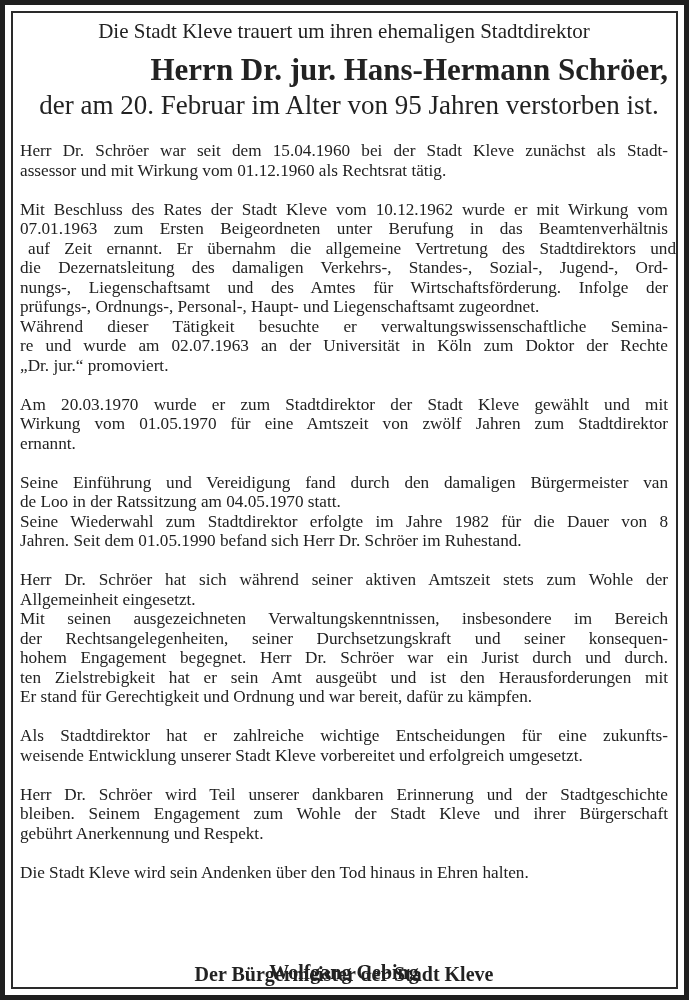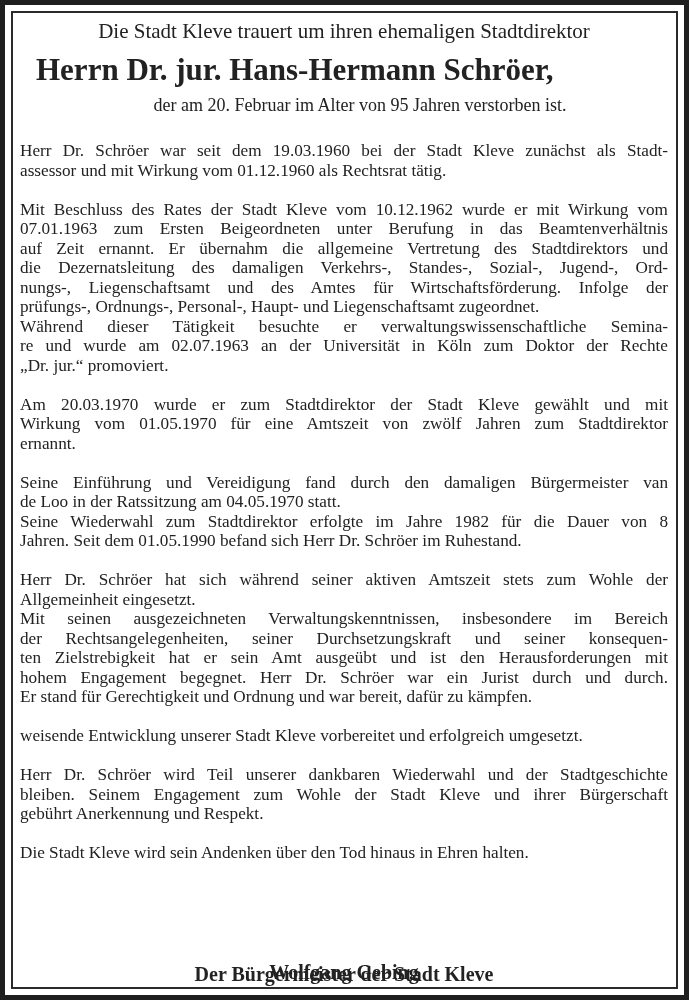--- a/index.html
+++ b/index.html
@@ -14,26 +14,26 @@
     }
     .content {
       position: absolute; left: 20px; top: 0; width: 648px;
       font-family: "Liberation Serif", serif; color: #222222;
     }
     .head1 {
       position: absolute; left: 0; width: 648px; top: 18px;
       text-align: center; font-size: 21px; line-height: 26px;
     }
     .head-name {
-      position: absolute; left: 16px; width: 648px; top: 52px;
-      text-align: left; font-size: 31px; line-height: 36px; font-weight: bold;
+      position: absolute; left: 0; width: 648px; top: 52px;
+      text-align: right; font-size: 31px; line-height: 36px; font-weight: bold;
     }
     .head3 {
-      position: absolute; left: 16px; width: 648px; top: 92px;
-      text-align: center; font-size: 18px; line-height: 26px;
+      position: absolute; left: 5px; width: 648px; top: 92px;
+      text-align: center; font-size: 27px; line-height: 26px;
     }
     .body-text { position: absolute; left: 0; top: 141px; width: 648px; }
     .para { margin: 0 0 19.5px 0; font-size: 17.2px; }
     .line {
       display: block; height: 19.5px; line-height: 19.5px; white-space: nowrap;
       text-align: justify; text-align-last: justify;
     }
     .line.last { text-align-last: left; }
     .sig {
       position: absolute; left: 0; width: 648px; text-align: center;
@@ -49,27 +49,27 @@
   <div class="frame-inner"></div>
 </div>
 
 <div class="content">
   <div class="head1">Die Stadt Kleve trauert um ihren ehemaligen Stadtdirektor</div>
   <div class="head-name">Herrn Dr. jur. Hans-Hermann Schröer,</div>
   <div class="head3">der am 20. Februar im Alter von 95 Jahren verstorben ist.</div>
 
   <div class="body-text" id="body-text">
       <div class="para">
-        <span class="line" style="display: block; width: 648px;">Herr Dr. Schröer war seit dem 19.03.1960 bei der Stadt Kleve zunächst als Stadt-</span>
+        <span class="line" style="display: block; width: 648px;">Herr Dr. Schröer war seit dem 15.04.1960 bei der Stadt Kleve zunächst als Stadt-</span>
         <span class="line last" style="display: block; width: 648px;">assessor und mit Wirkung vom 01.12.1960 als Rechtsrat tätig.</span>
       </div>
       <div class="para">
         <span class="line" style="display: block; width: 648px;">Mit Beschluss des Rates der Stadt Kleve vom 10.12.1962 wurde er mit Wirkung vom</span>
         <span class="line" style="display: block; width: 648px;">07.01.1963 zum Ersten Beigeordneten unter Berufung in das Beamtenverhältnis</span>
-        <span class="line" style="display: block; width: 648px;">auf Zeit ernannt. Er übernahm die allgemeine Vertretung des Stadtdirektors und</span>
+        <span class="line" style="display: block; width: 648px; margin-left: 8px;">auf Zeit ernannt. Er übernahm die allgemeine Vertretung des Stadtdirektors und</span>
         <span class="line" style="display: block; width: 648px;">die Dezernatsleitung des damaligen Verkehrs-, Standes-, Sozial-, Jugend-, Ord-</span>
         <span class="line" style="display: block; width: 648px;">nungs-, Liegenschaftsamt und des Amtes für Wirtschaftsförderung. Infolge der</span>
         <span class="line last" style="display: block; width: 648px;">prüfungs-, Ordnungs-, Personal-, Haupt- und Liegenschaftsamt zugeordnet.</span>
         <span class="line" style="display: block; width: 648px;">Während dieser Tätigkeit besuchte er verwaltungswissenschaftliche Semina-</span>
         <span class="line" style="display: block; width: 648px;">re und wurde am 02.07.1963 an der Universität in Köln zum Doktor der Rechte</span>
         <span class="line last" style="display: block; width: 648px;">„Dr. jur.“ promoviert.</span>
       </div>
       <div class="para">
         <span class="line" style="display: block; width: 648px;">Am 20.03.1970 wurde er zum Stadtdirektor der Stadt Kleve gewählt und mit</span>
         <span class="line" style="display: block; width: 648px;">Wirkung vom 01.05.1970 für eine Amtszeit von zwölf Jahren zum Stadtdirektor</span>
@@ -79,29 +79,30 @@
         <span class="line" style="display: block; width: 648px;">Seine Einführung und Vereidigung fand durch den damaligen Bürgermeister van</span>
         <span class="line last" style="display: block; width: 648px;">de Loo in der Ratssitzung am 04.05.1970 statt.</span>
         <span class="line" style="display: block; width: 648px;">Seine Wiederwahl zum Stadtdirektor erfolgte im Jahre 1982 für die Dauer von 8</span>
         <span class="line last" style="display: block; width: 648px;">Jahren. Seit dem 01.05.1990 befand sich Herr Dr. Schröer im Ruhestand.</span>
       </div>
       <div class="para">
         <span class="line" style="display: block; width: 648px;">Herr Dr. Schröer hat sich während seiner aktiven Amtszeit stets zum Wohle der</span>
         <span class="line last" style="display: block; width: 648px;">Allgemeinheit eingesetzt.</span>
         <span class="line" style="display: block; width: 648px;">Mit seinen ausgezeichneten Verwaltungskenntnissen, insbesondere im Bereich</span>
         <span class="line" style="display: block; width: 648px;">der Rechtsangelegenheiten, seiner Durchsetzungskraft und seiner konsequen-</span>
+        <span class="line" style="display: block; width: 648px;">hohem Engagement begegnet. Herr Dr. Schröer war ein Jurist durch und durch.</span>
         <span class="line" style="display: block; width: 648px;">ten Zielstrebigkeit hat er sein Amt ausgeübt und ist den Herausforderungen mit</span>
-        <span class="line" style="display: block; width: 648px;">hohem Engagement begegnet. Herr Dr. Schröer war ein Jurist durch und durch.</span>
         <span class="line last" style="display: block; width: 648px;">Er stand für Gerechtigkeit und Ordnung und war bereit, dafür zu kämpfen.</span>
       </div>
       <div class="para">
+        <span class="line" style="display: block; width: 648px;">Als Stadtdirektor hat er zahlreiche wichtige Entscheidungen für eine zukunfts-</span>
         <span class="line last" style="display: block; width: 648px;">weisende Entwicklung unserer Stadt Kleve vorbereitet und erfolgreich umgesetzt.</span>
       </div>
       <div class="para">
-        <span class="line" style="display: block; width: 648px;">Herr Dr. Schröer wird Teil unserer dankbaren Wiederwahl und der Stadtgeschichte</span>
+        <span class="line" style="display: block; width: 648px;">Herr Dr. Schröer wird Teil unserer dankbaren Erinnerung und der Stadtgeschichte</span>
         <span class="line" style="display: block; width: 648px;">bleiben. Seinem Engagement zum Wohle der Stadt Kleve und ihrer Bürgerschaft</span>
         <span class="line last" style="display: block; width: 648px;">gebührt Anerkennung und Respekt.</span>
       </div>
       <div class="para">
         <span class="line last" style="display: block; width: 648px;">Die Stadt Kleve wird sein Andenken über den Tod hinaus in Ehren halten.</span>
       </div>
     </div>
 
   <div class="sig sig1">Der Bürgermeister der Stadt Kleve</div>
   <div class="sig sig2">Wolfgang Gebing</div>

